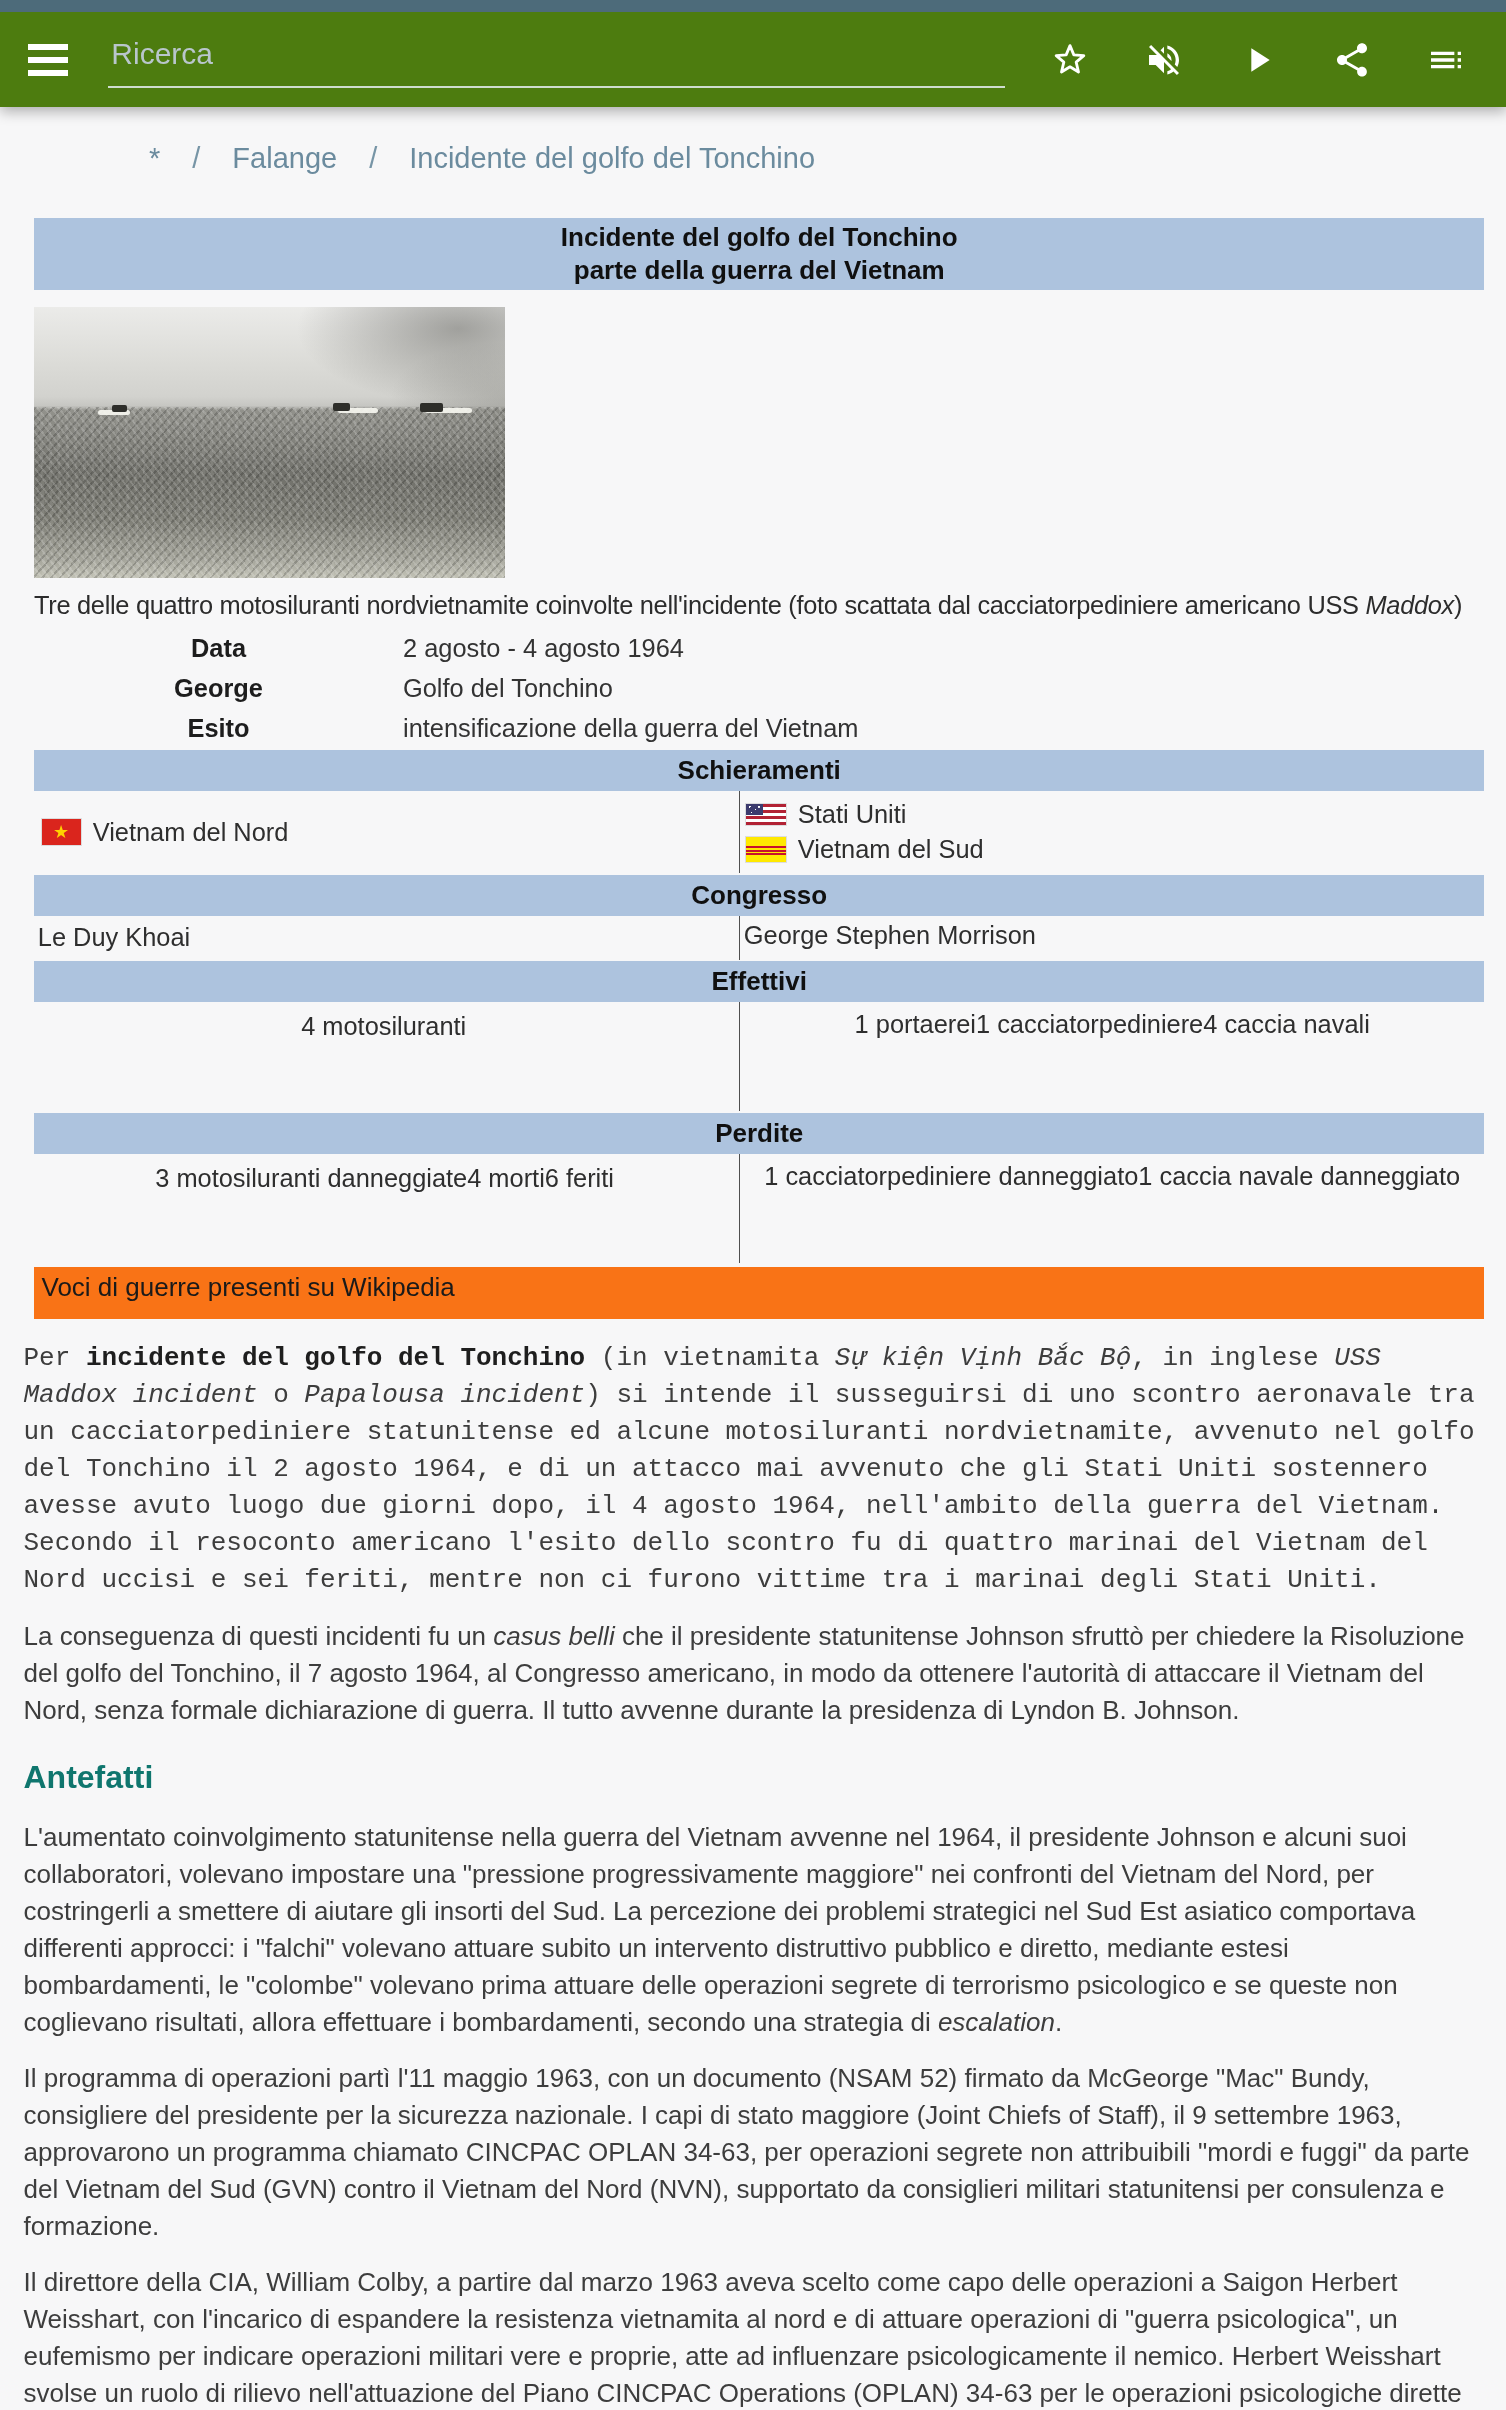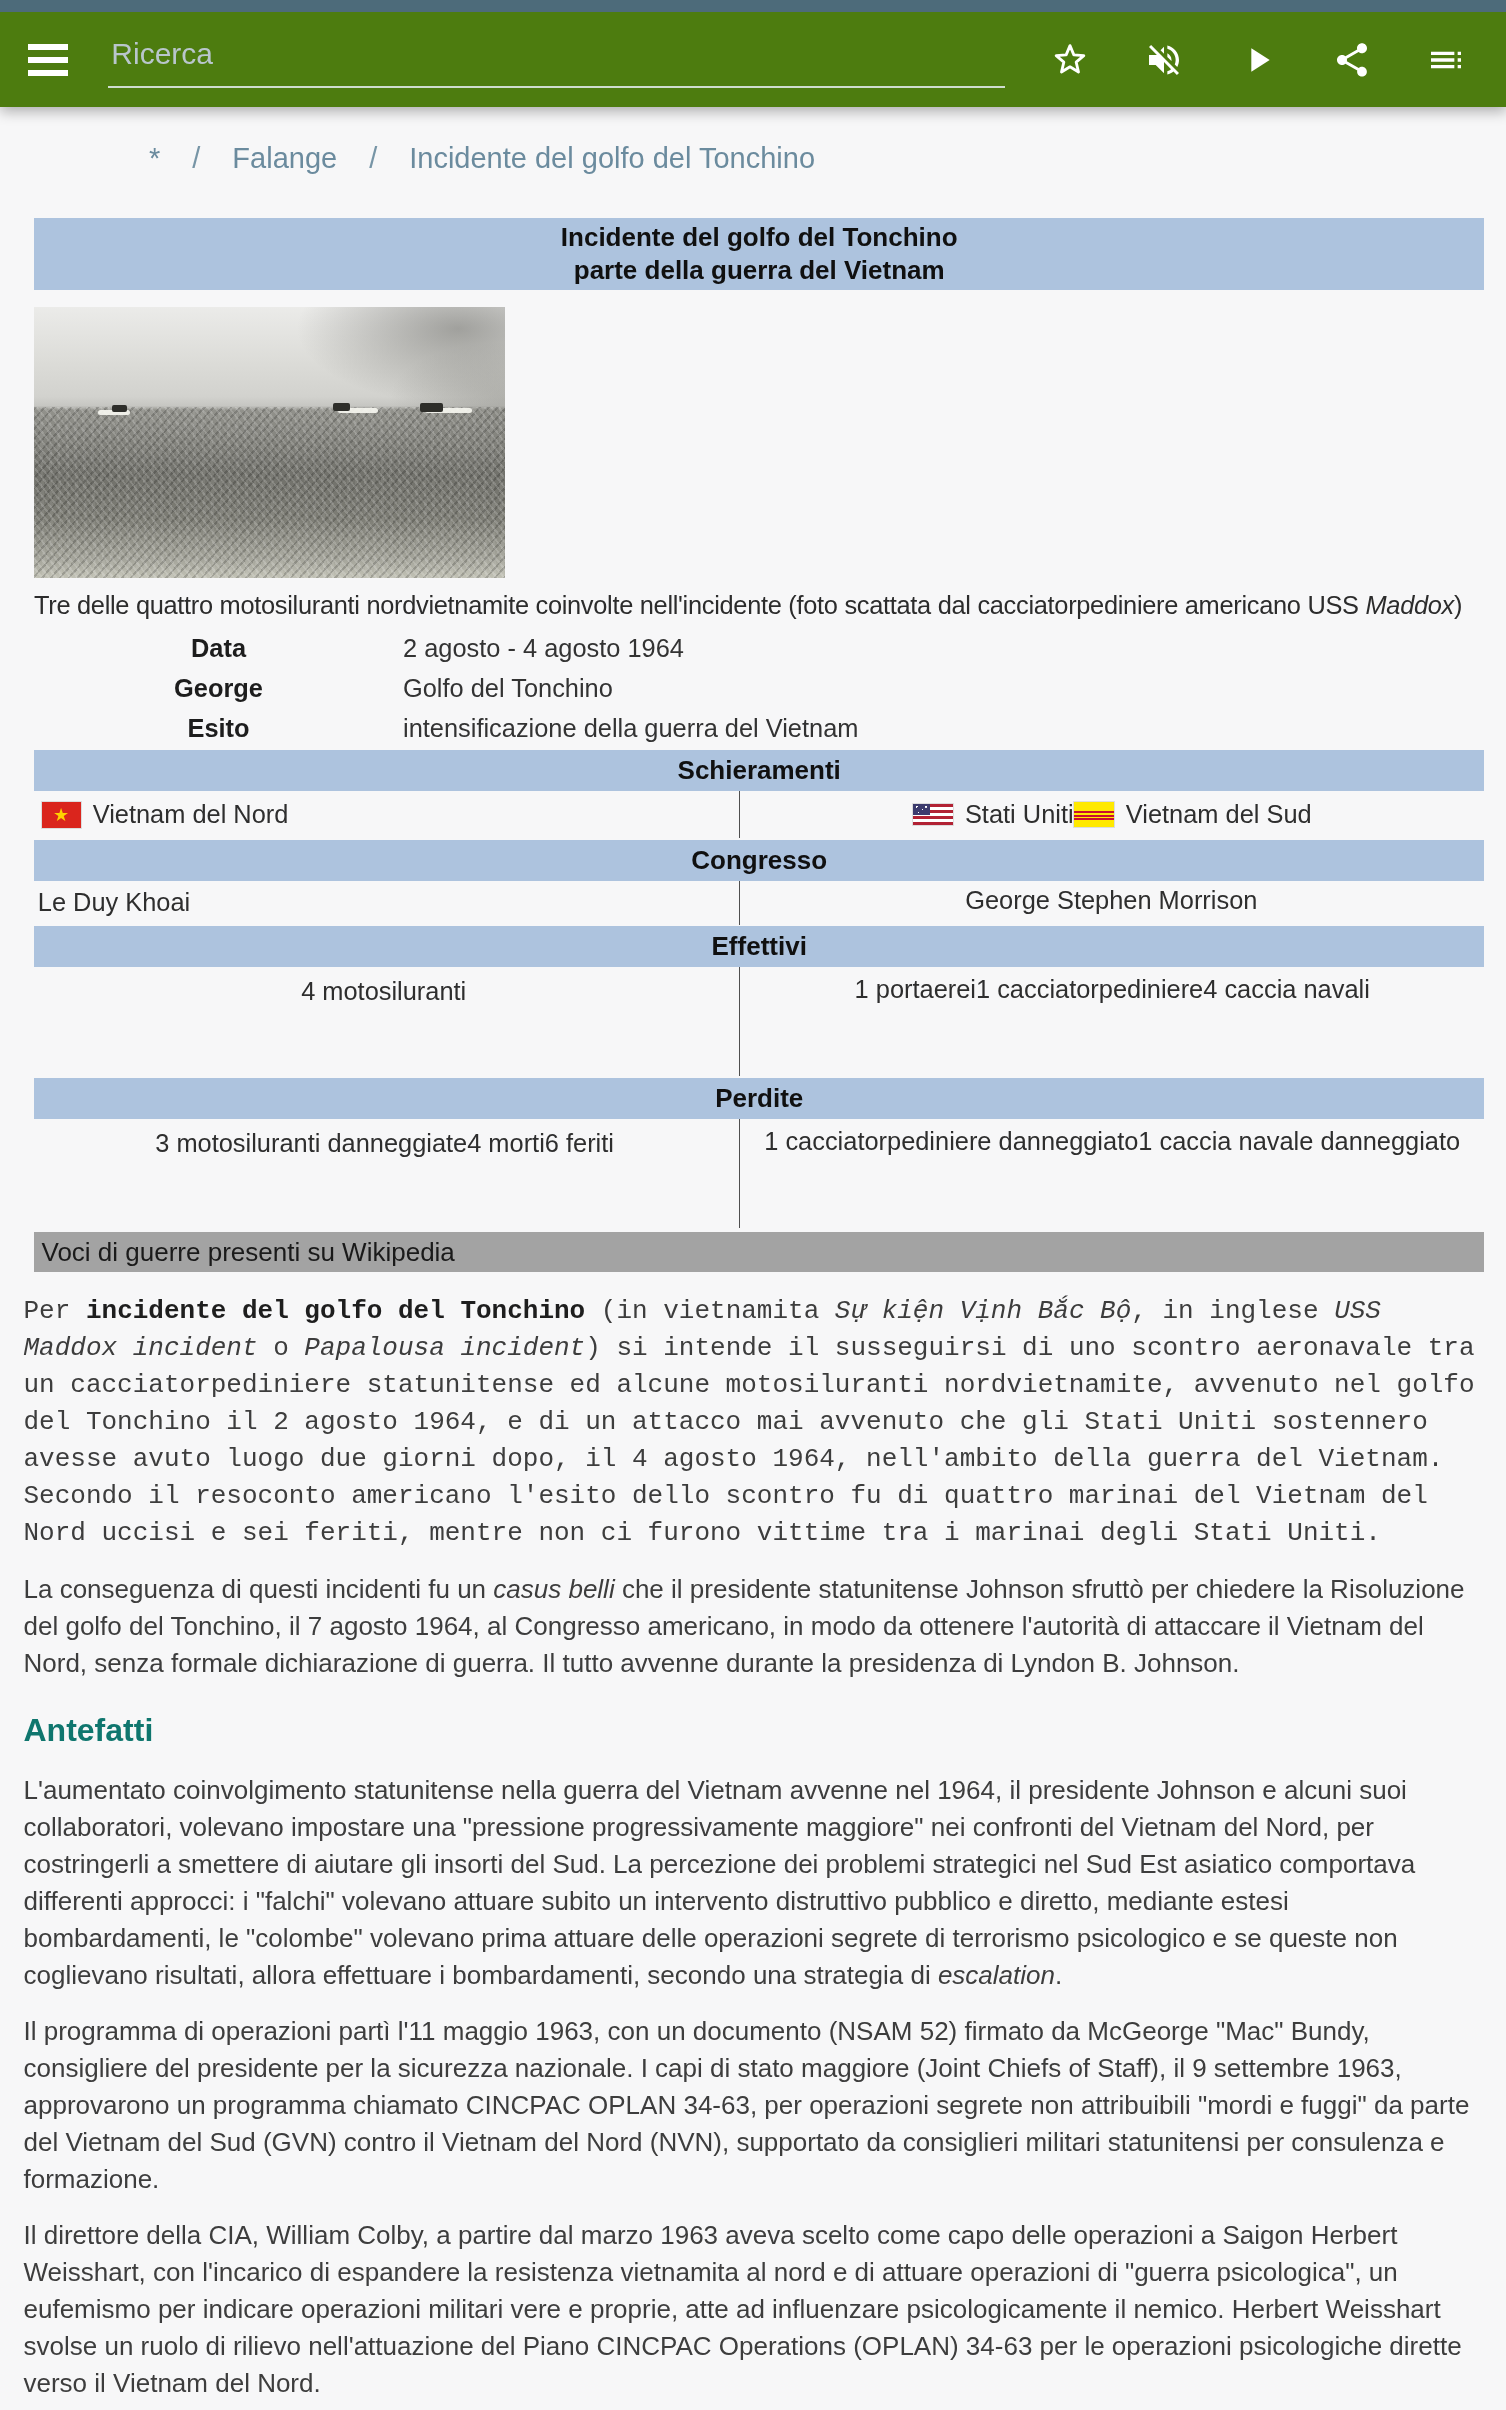--- a/index.html
+++ b/index.html
@@ -53,21 +53,21 @@
   .fact { display:flex; align-items:center; min-height:40px; }
   .fact-label { width:369px; text-align:center; font-weight:bold; font-size:25.4px; color:#1d1d1d; }
   .fact-value { flex:1; font-size:25.4px; color:#333; }
 
   .bar { background:#adc3de; text-align:center; font-weight:bold; font-size:26px;
     color:#101010; line-height:41px; height:41px; margin-top:1.9px; }
   .tworow { display:flex; background:transparent; }
   .cell-l { width:705px; padding:7.5px 9.4px 7.5px 7.5px; display:flex; align-items:center; font-size:25.4px; color:#2e2e2e; }
   .cell-l.lines, .cell-r.lines { display:flex; flex-direction:row; justify-content:center; align-items:flex-start; }
   .cell-r { flex:1; border-left:1.9px solid #4f4f4f; padding:5.6px 5.6px 5.6px 5.6px;
-    display:flex; justify-content:center; font-size:25.4px; color:#2e2e2e; }
+    display:flex; flex-direction:column; justify-content:space-between; font-size:25.4px; color:#2e2e2e; }
   .line { display:block; line-height:33px; }
   .flag-row { display:flex; align-items:center; line-height:35px; }
   .flag { display:inline-flex; margin-right:12.2px; flex:none; }
   .flag-vn { width:39px; height:26px; background:#da251d; align-items:center; justify-content:center;
     box-shadow:0 0 0 0.9px rgba(0,0,0,.12); }
   .flag-vn i { color:#ffd200; font-style:normal; font-size:18px; line-height:18px; }
   .flag-us { width:40px; height:21.7px; position:relative;
     background:repeating-linear-gradient(#b22234 0 3px, #ffffff 3px 6.1px);
     box-shadow:0 0 0 0.9px rgba(0,0,0,.12); }
   .flag-us::after { content:""; position:absolute; top:0; left:0; width:17px; height:11.3px;
@@ -76,21 +76,21 @@
       radial-gradient(circle 0.9px at 9.4px 5.6px,#fff 95%,transparent),
       radial-gradient(circle 0.9px at 13px 2.8px,#fff 95%,transparent),
       radial-gradient(circle 0.9px at 5.6px 8.5px,#fff 95%,transparent); }
   .flag-sv { width:40px; height:24.5px;
     background:
       linear-gradient(#c8102e,#c8102e) 0 8.5px/100% 2.4px no-repeat,
       linear-gradient(#c8102e,#c8102e) 0 12.2px/100% 2.4px no-repeat,
       linear-gradient(#c8102e,#c8102e) 0 16px/100% 2.4px no-repeat,
       #ffe900;
     box-shadow:0 0 0 0.9px rgba(0,0,0,.12); }
-  .ibx-footer { background:#a3a3a3; font-size:26px; line-height:40px; height:40px;
+  .ibx-footer { background:#f97316; font-size:26px; line-height:40px; height:52px;
     padding:0 7.5px; margin-top:3.8px; color:#1a1a1a; cursor:pointer; }
 
   
   .article { margin:21px 23.5px 0 23.5px; }
   .article p { font-size:26px; line-height:37px; color:#3d3d3d; margin-top:19px; }
   .article p:first-child { margin-top:0;font-family:Liberation Mono, monospace; }
   .article h2 { font-size:32px; line-height:45px; color:#0f766e; margin:26px 0 14px 0; font-weight:bold; }
   .b { font-weight:bold; color:#1e1e1e; }
   .i { font-style:italic; }
 </style>

